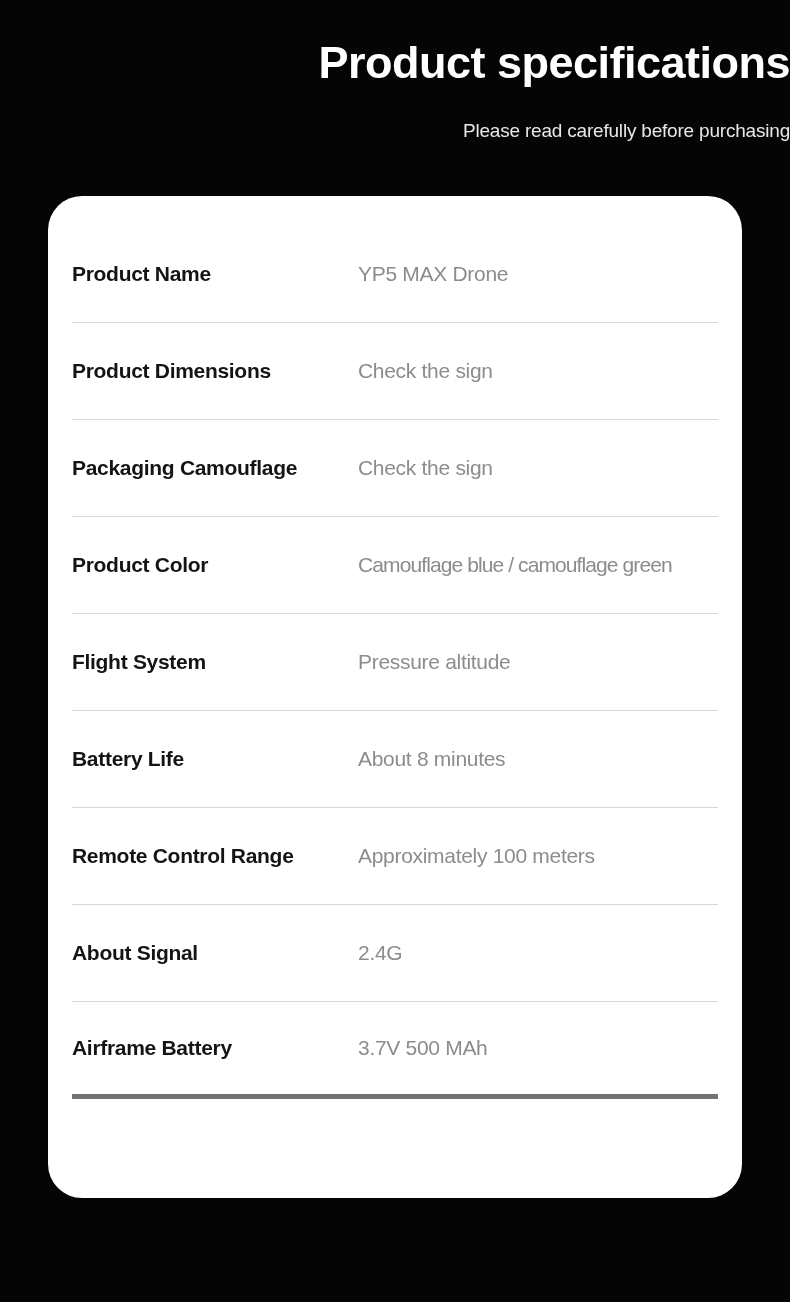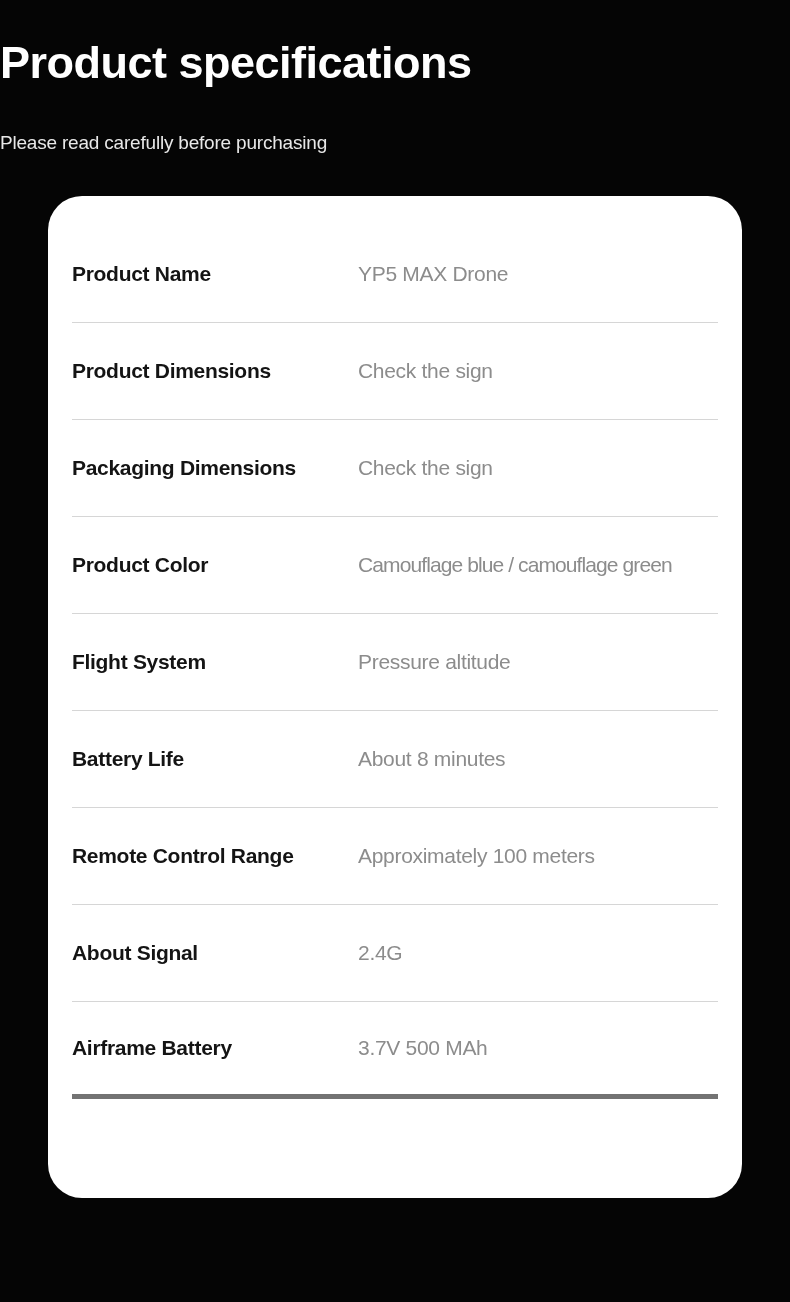--- a/index.html
+++ b/index.html
@@ -13,36 +13,36 @@
     font-family: "Liberation Sans", sans-serif;
     overflow: hidden;
   }
   .page {
     position: relative;
     width: 790px;
     height: 1302px;
     background: #050505;
   }
   .header {
-    text-align: left;
+    text-align: right;
     padding-top: 38px;
   }
   .title {
     color: #ffffff;
     font-size: 45px;
     font-weight: bold;
     letter-spacing: -0.5px;
     line-height: 1.1;
     margin: 0;
   }
   .subtitle {
     color: #e8e8e8;
     font-size: 19px;
     font-weight: 400;
-    margin-top: 44px;
+    margin-top: 32px;
     letter-spacing: -0.2px;
   }
   .card {
     position: absolute;
     left: 48px;
     top: 196px;
     width: 694px;
     height: 1002px;
     background: #ffffff;
     border-radius: 34px;
@@ -99,21 +99,21 @@
         <div class="spec-label">Product Name</div>
         <div class="spec-value">YP5 MAX Drone</div>
       </div>
 
       <div class="spec-row">
         <div class="spec-label">Product Dimensions</div>
         <div class="spec-value">Check the sign</div>
       </div>
 
       <div class="spec-row">
-        <div class="spec-label">Packaging Dimensions</div>
+        <div class="spec-label">Packaging Camouflage</div>
         <div class="spec-value">Check the sign</div>
       </div>
 
       <div class="spec-row">
         <div class="spec-label">Product Color</div>
         <div class="spec-value tight">Camouflage blue / camouflage green</div>
       </div>
 
       <div class="spec-row">
         <div class="spec-label">Flight System</div>

